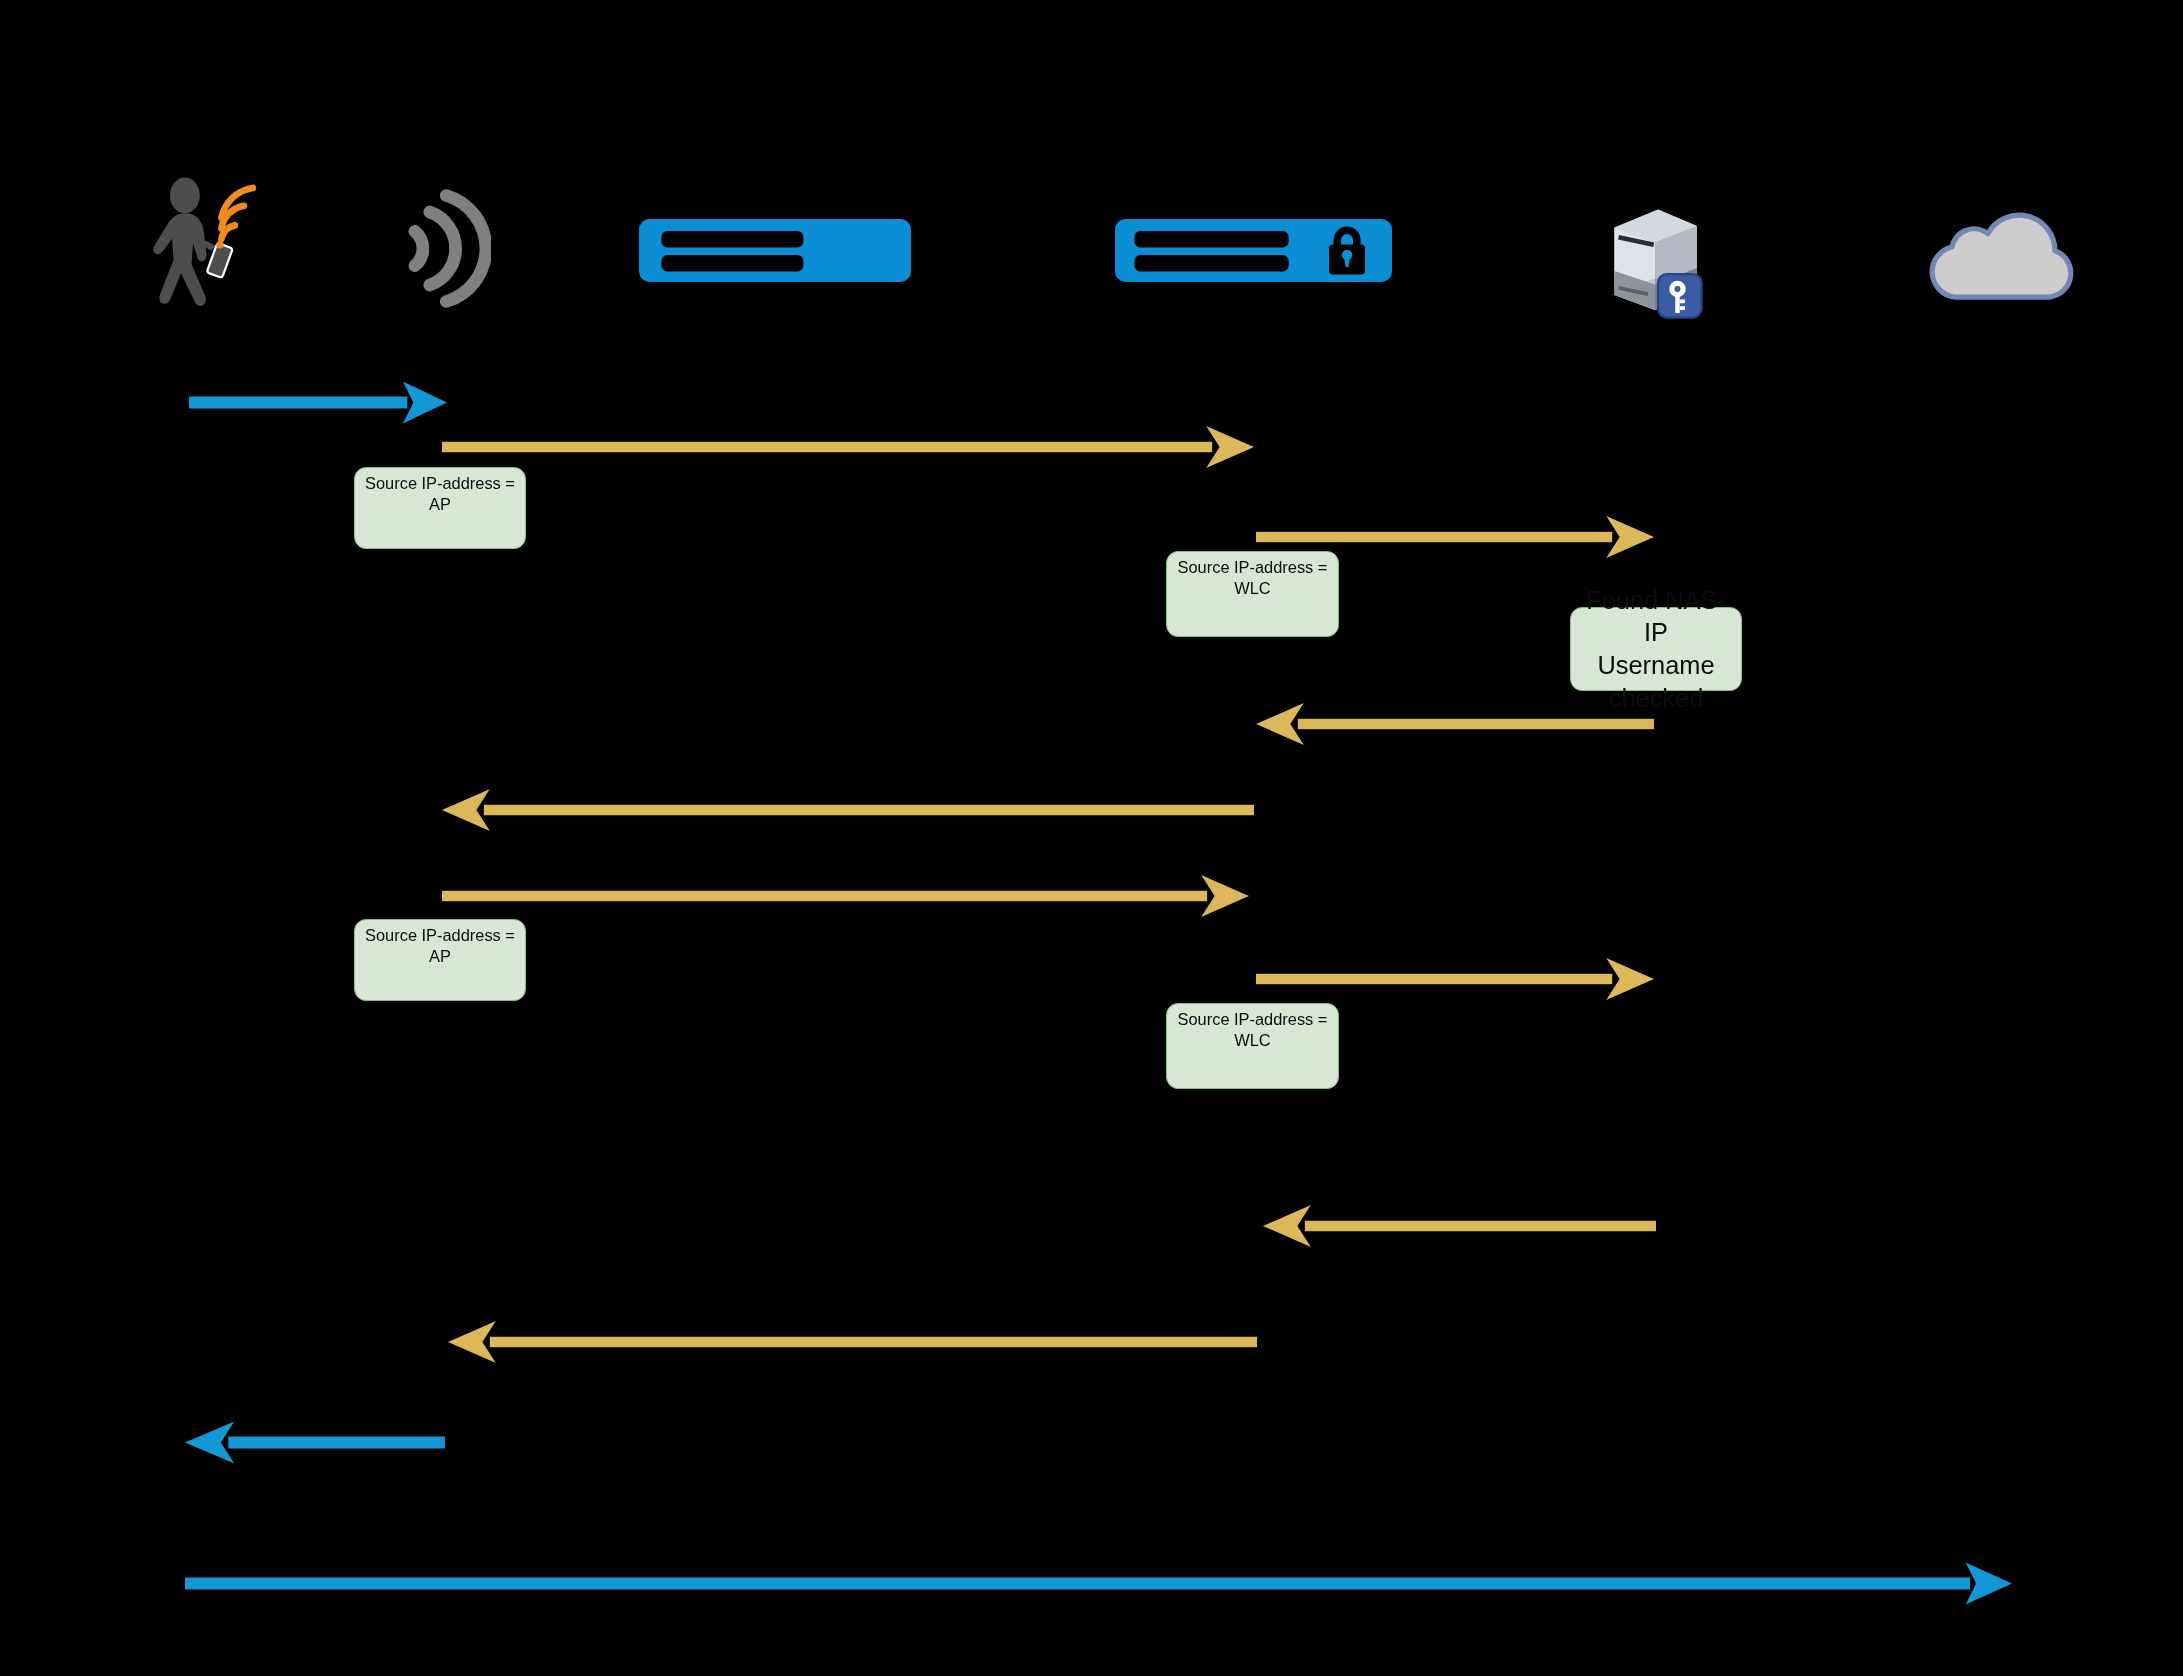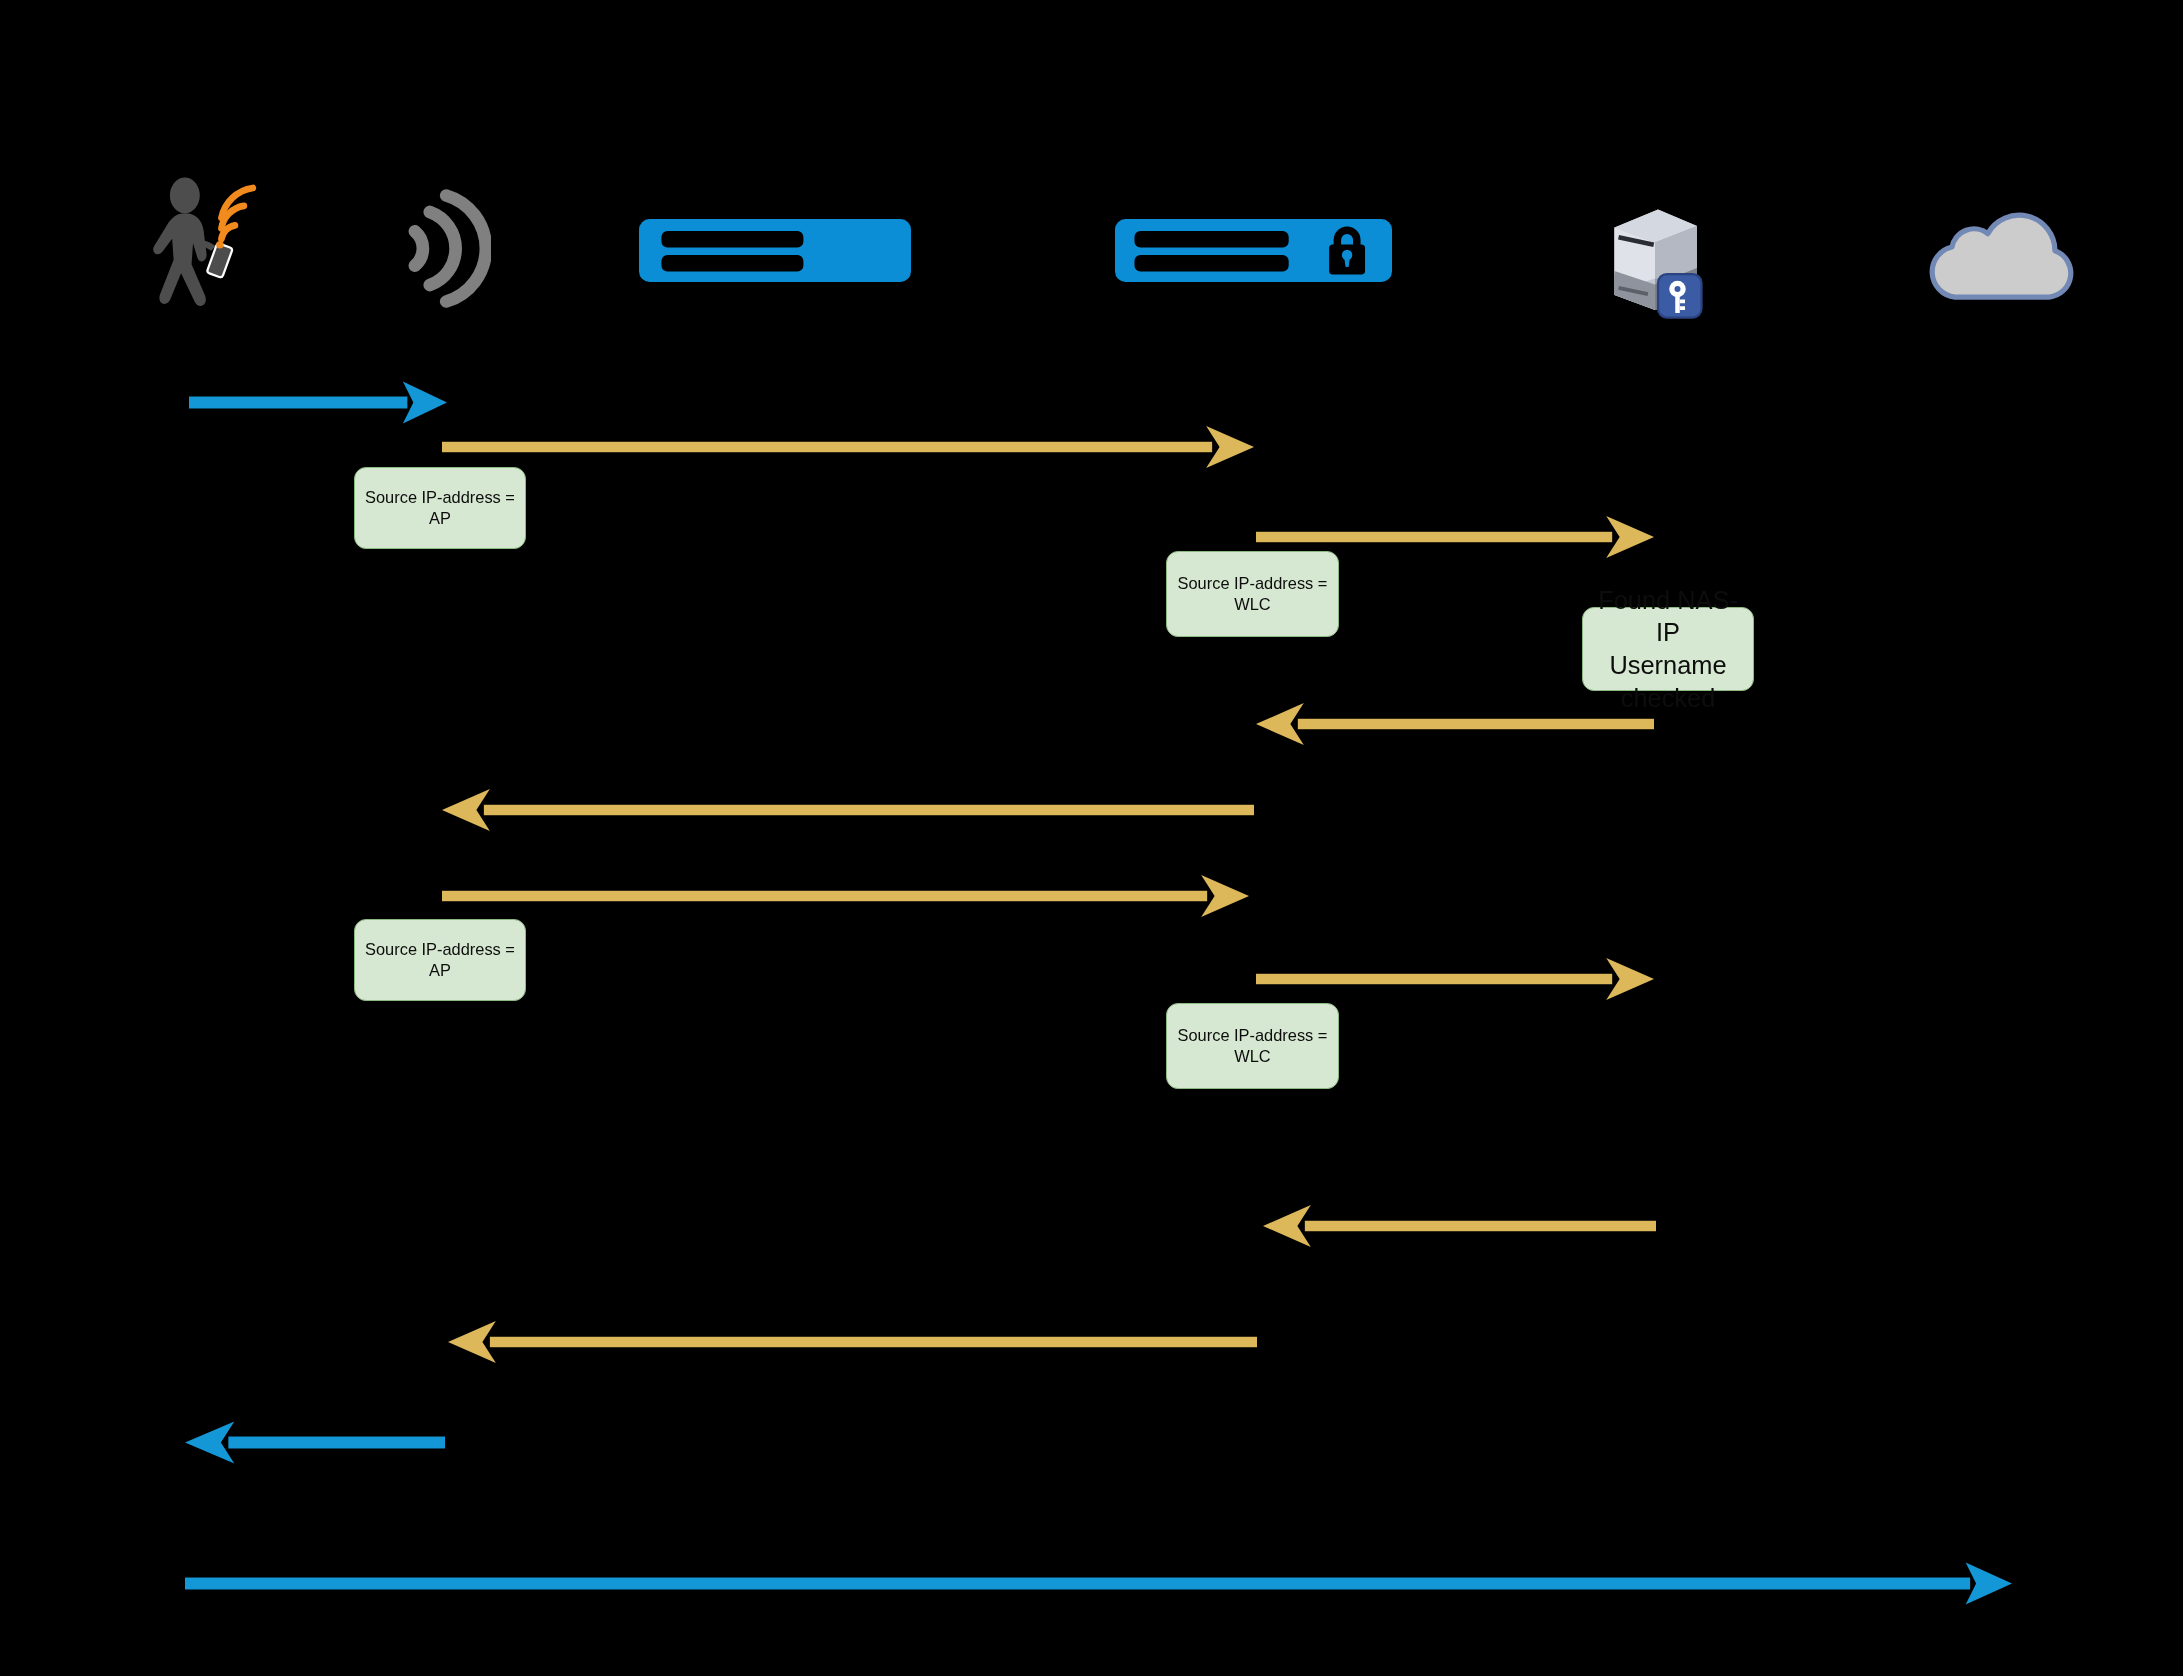--- a/index.html
+++ b/index.html
@@ -32,21 +32,20 @@
   }
 
   
   .note {
     position: absolute;
     box-sizing: border-box;
     background: #d6e8d1;
     border: 1.5px solid #8cb882;
     border-radius: 12px;
     display: flex;
-    align-items: center;
     justify-content: center;
     text-align: center;
     color: #0d0d0d;
     line-height: 1.28;
     padding: 4.5px 7.5px;
   }
   .note-sm { font-size: 16.4px; }
   .note-lg { font-size: 25.4px; }
   .note span { display: block; }
 </style>
@@ -184,21 +183,21 @@
   </svg>
 
   <div class="note note-sm" style="left:354px; top:467px; width:172px; height:82px;">
     <span>Source IP-address = AP</span>
   </div>
 
   <div class="note note-sm" style="left:1166px; top:551px; width:173px; height:86px;">
     <span>Source IP-address = WLC</span>
   </div>
 
-  <div class="note note-lg" style="left:1570px; top:607px; width:172px; height:84px; flex-direction:column;margin-left:12px;">
+  <div class="note note-lg" style="left:1570px; top:607px; width:172px; height:84px; flex-direction:column;">
     <span>Found NAS-IP</span>
     <span>Username checked</span>
   </div>
 
   <div class="note note-sm" style="left:354px; top:919px; width:172px; height:82px;">
     <span>Source IP-address = AP</span>
   </div>
 
   <div class="note note-sm" style="left:1166px; top:1003px; width:173px; height:86px;">
     <span>Source IP-address = WLC</span>

